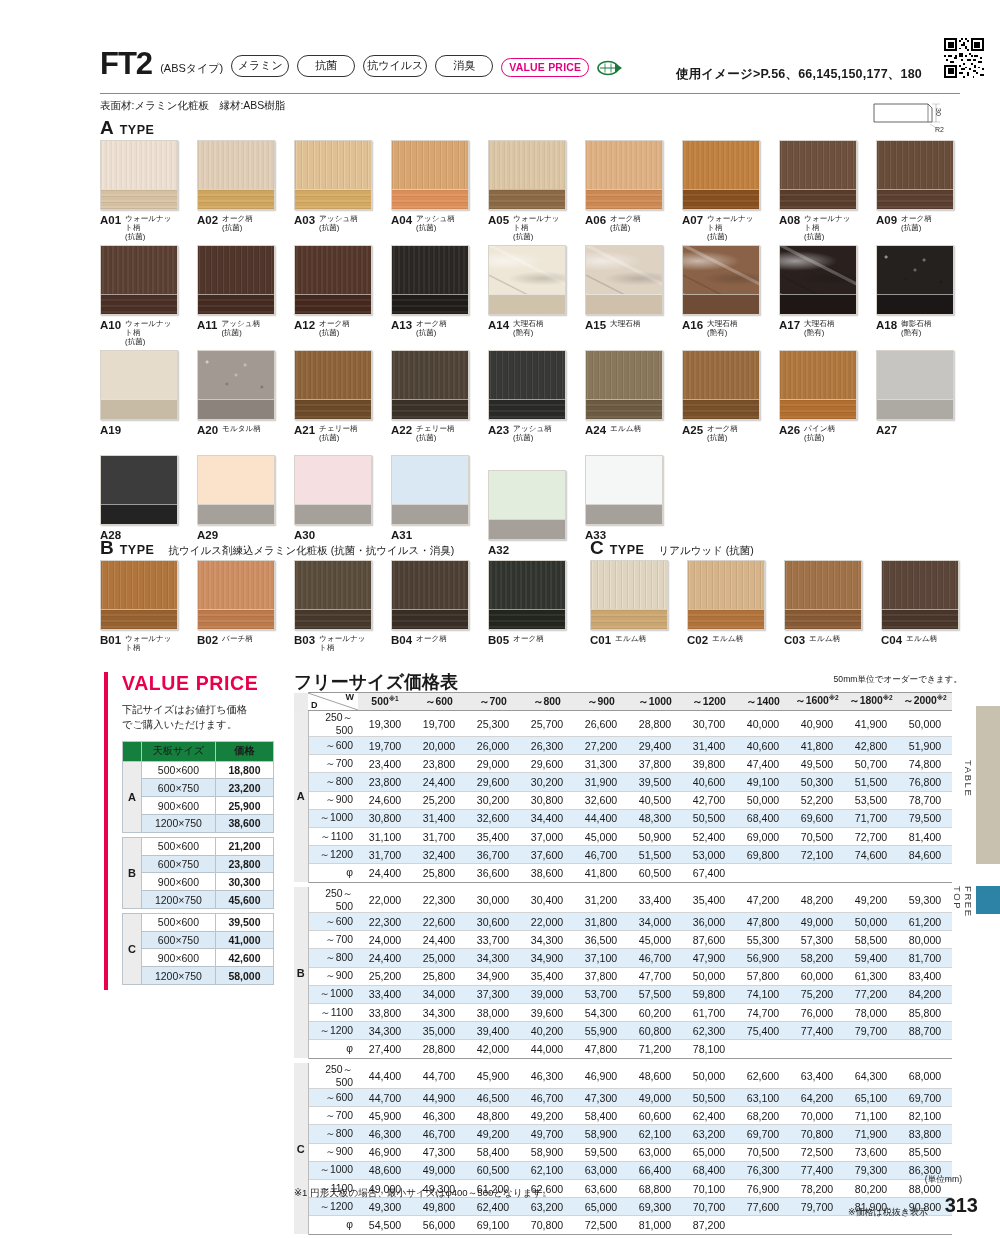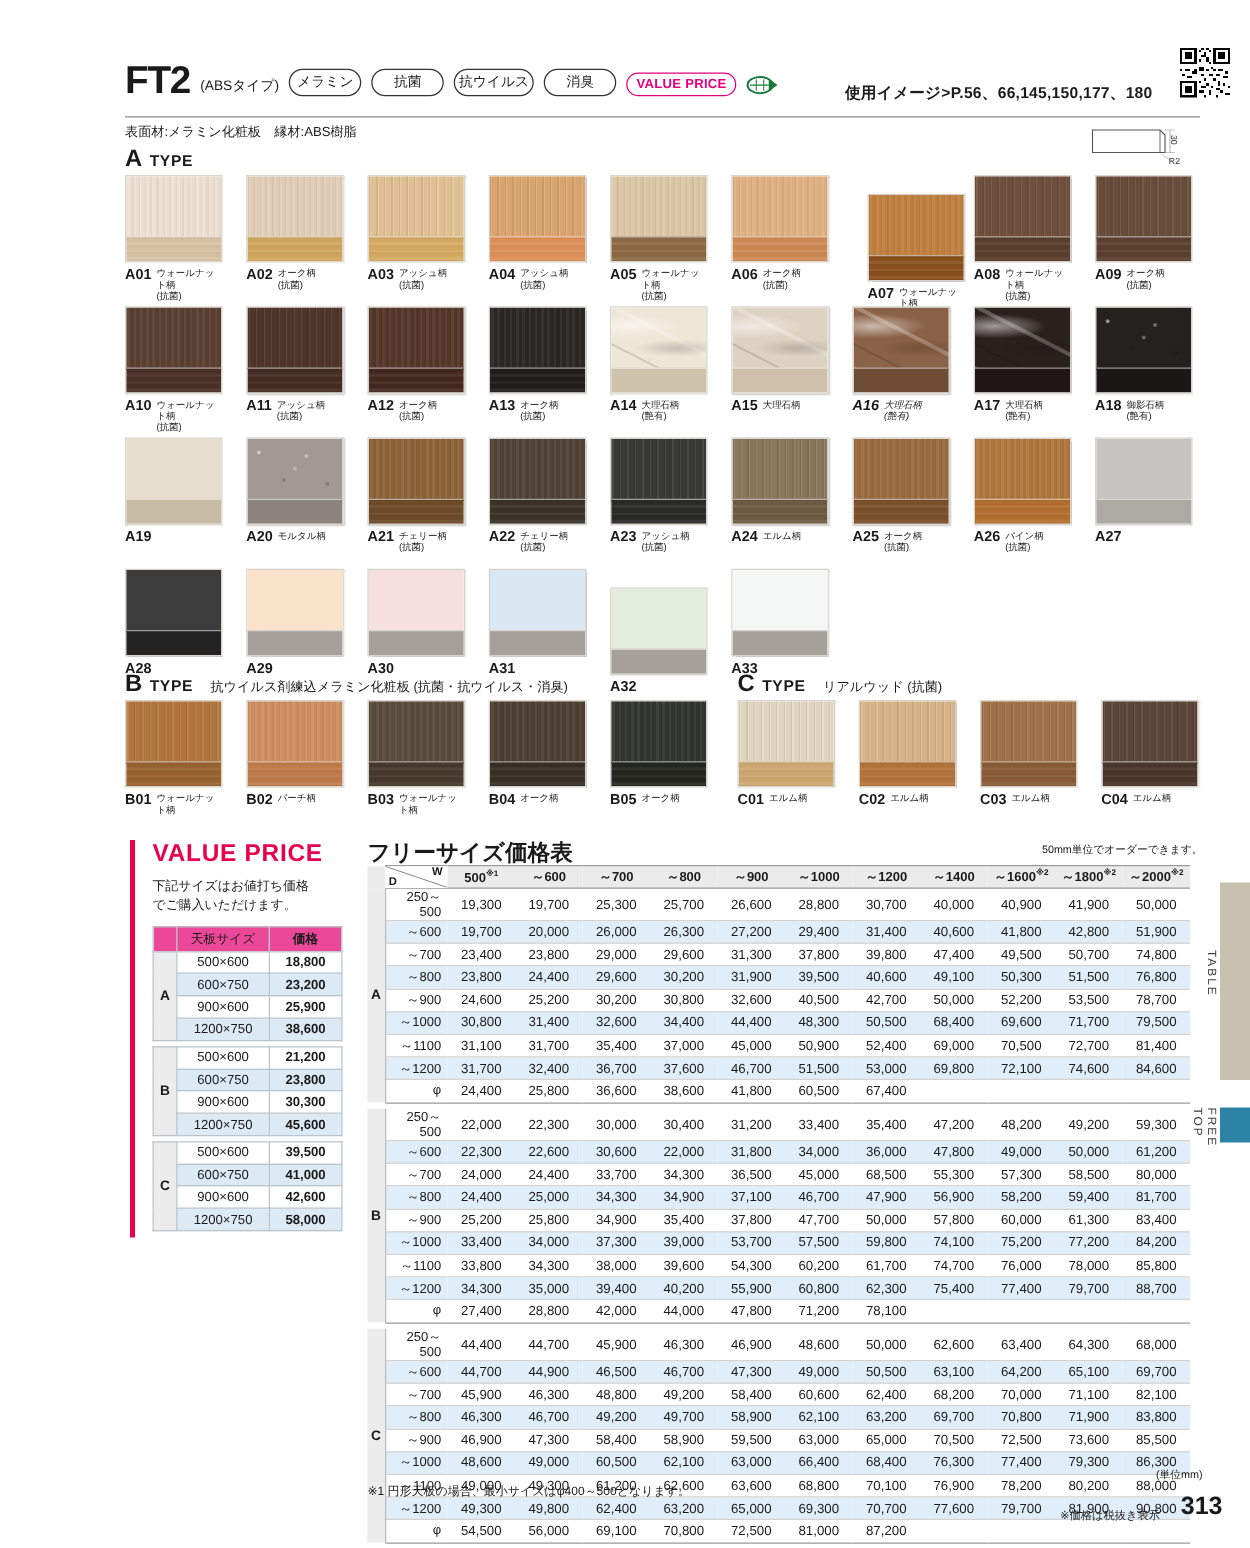--- a/index.html
+++ b/index.html
@@ -90,21 +90,21 @@
   .vp-panel { position:absolute; left:104px; top:672px; width:180px; }
   .vp-bar { position:absolute; left:0; top:0; width:4px; height:318px; background:#e8004c; }
   .vp-title { margin-left:18px; color:#e8004c; font-size:19.5px; font-weight:bold; letter-spacing:0.6px; }
   .vp-sub { margin-left:18px; margin-top:7px; font-size:10.3px; line-height:1.5; }
   .vp-table { margin-left:18px; margin-top:8px; border-collapse:collapse; font-size:10.5px; }
   .vp-table td { border:0.6px solid #b9c3cb; padding:2.4px 5px; text-align:center; height:17px;}
   .vp-table td.grp { width:16px; font-weight:bold; background:#ececec; border-color:#b9c3cb; font-size:11px;}
   .vp-table td.sz { width:74px; font-size:10.5px; }
   .vp-table td.pr { width:58px; font-weight:bold; text-align:center; }
   .vp-table tr.alt td.sz, .vp-table tr.alt td.pr { background:#dceaf5; }
-  .vp-table td.hd { background:#ec4899; font-size:10.2px; }
+  .vp-table td.hd { background:#15803d; font-size:10.2px; }
   .vp-gap td { border:none; height:5px; padding:0; background:#fff; }
 
   
   .ft-title { position:absolute; left:294px; top:670px; font-size:18px; font-weight:bold; }
   .ft-note  { position:absolute; right:38px; top:674px; font-size:8.6px; }
 
   .ptable { position:absolute; left:294px; top:692px; border-collapse:collapse; font-size:10.6px; }
   .ptable td, .ptable th { border:0; padding:0; }
   .ptable th {
     background:#ebebeb; font-weight:bold; font-size:10.4px;
@@ -312,21 +312,21 @@
       <div class="sw" style="left: 485px; top: 0px;">
         <div class="chip">
           <div class="face grain-v" style="background-color:#e0b183"></div>
           <div class="edge grain-h" style="background-color:#d08b55"></div>
         </div>
         <div class="lblrow">
           <span class="code">A06</span>
           <span class="desc">オーク柄<span class="d2">(抗菌)</span></span>
         </div>
       </div>
-      <div class="sw" style="left: 582px; top: 15px; margin-left: 12px;">
+      <div class="sw" style="left: 582px; top: 0px;">
         <div class="chip">
           <div class="face grain-v" style="background-color:#c1813f"></div>
           <div class="edge grain-h" style="background-color:#8a511f"></div>
         </div>
         <div class="lblrow">
           <span class="code">A07</span>
           <span class="desc">ウォールナット柄<span class="d2">(抗菌)</span></span>
         </div>
       </div>
       <div class="sw" style="left: 679px; top: 0px;">
@@ -402,21 +402,21 @@
       <div class="sw" style="left: 485px; top: 105px;">
         <div class="chip">
           <div class="face marble" style="background-color:#ded2c2"></div>
           <div class="edge flat" style="background-color:#cfc0ab"></div>
         </div>
         <div class="lblrow">
           <span class="code">A15</span>
           <span class="desc">大理石柄</span>
         </div>
       </div>
-      <div class="sw" style="left: 582px; top: 105px; font-style: italic;">
+      <div class="sw" style="left: 582px; top: 105px;">
         <div class="chip">
           <div class="face marble" style="background-color:#8a6247"></div>
           <div class="edge flat" style="background-color:#6e4c35"></div>
         </div>
         <div class="lblrow">
           <span class="code">A16</span>
           <span class="desc">大理石柄<span class="d2">(艶有)</span></span>
         </div>
       </div>
       <div class="sw" style="left: 679px; top: 105px;">
@@ -959,21 +959,21 @@
           <td class="v">61,200</td>
         </tr>
         <tr class="">
           <td class="rh">～700</td>
           <td class="v">24,000</td>
           <td class="v">24,400</td>
           <td class="v">33,700</td>
           <td class="v">34,300</td>
           <td class="v">36,500</td>
           <td class="v">45,000</td>
-          <td class="v">68,500</td>
+          <td class="v">87,600</td>
           <td class="v">55,300</td>
           <td class="v">57,300</td>
           <td class="v">58,500</td>
           <td class="v">80,000</td>
         </tr>
         <tr class="alt ">
           <td class="rh">～800</td>
           <td class="v">24,400</td>
           <td class="v">25,000</td>
           <td class="v">34,300</td>

